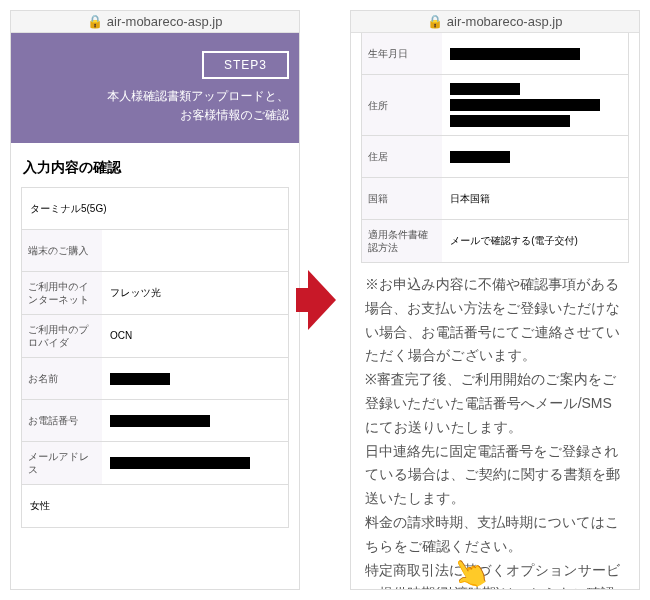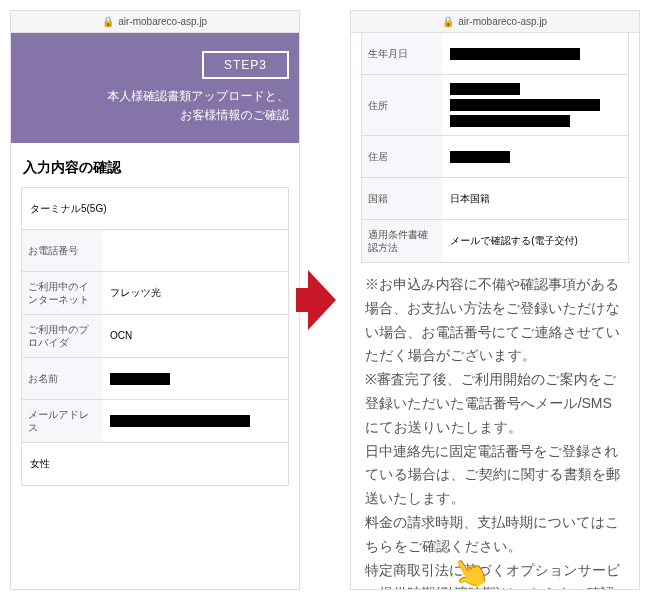--- a/index.html
+++ b/index.html
@@ -1,20 +1,20 @@
 <!DOCTYPE html>
 <html><head>
 <meta charset="utf-8">
 <style>
   * { box-sizing: border-box; margin: 0; padding: 0; }
   body { font-family: -apple-system, "Hiragino Sans", sans-serif; background: #fff; width: 650px; height: 600px; position: relative; }
   .phone { position: absolute; width: 290px; height: 580px; border: 1px solid #ddd; background: #fff; overflow: hidden; }
   .phone-left { left: 10px; top: 10px; }
   .phone-right { left: 350px; top: 10px; }
-  .url-bar { height: 22px; background: #f5f5f5; text-align: center; font-size: 10px; color: #555; line-height: 22px; border-bottom: 1px solid #e0e0e0; }
+  .url-bar { height: 22px; background: #f5f5f5; text-align: center; font-size: 13px; color: #555; line-height: 22px; border-bottom: 1px solid #e0e0e0; }
   .lock { display: inline-block; margin-right: 3px; }
   .step-banner { background: #8474a8; color: #fff; text-align: right; padding: 18px 10px; }
   .step-box { display: inline-block; border: 2px solid #fff; padding: 5px 20px; font-size: 12px; letter-spacing: 1px; margin-bottom: 8px; }
   .step-text { font-size: 12px; line-height: 1.6; }
   .section-title { font-size: 14px; font-weight: bold; padding: 16px 12px 10px; }
   .table { border: 1px solid #ddd; margin: 0 10px; }
   .row { display: flex; border-bottom: 1px solid #ddd; min-height: 42px; }
   .row:last-child { border-bottom: none; }
   .row-label { width: 80px; background: #f8f6fa; font-size: 10px; color: #555; padding: 8px 6px; display: flex; align-items: center; line-height: 1.3; }
   .row-value { flex: 1; font-size: 10px; padding: 8px; display: flex; align-items: center; line-height: 1.4; }
@@ -41,34 +41,40 @@
     <div class="step-box">STEP3</div>
     <div class="step-text">本人様確認書類アップロードと、</div>
     <div class="step-text">お客様情報のご確認</div>
   </div>
   <div class="section-title">入力内容の確認</div>
   <div class="table">
     <div class="row">
         <div class="row-value">ターミナル5(5G)</div>
       </div>
     <div class="row">
-        <div class="row-label">お電話番号</div>
+        <div class="row-label">端末のご購入</div>
       </div>
     <div class="row">
         <div class="row-label">ご利用中のインターネット</div>
         <div class="row-value">フレッツ光</div>
       </div>
     <div class="row">
         <div class="row-label">ご利用中のプロバイダ</div>
         <div class="row-value">OCN</div>
       </div>
     <div class="row">
         <div class="row-label">お名前</div>
         <div class="row-value">
           <span class="redact" style="width:60px"></span>
+        </div>
+      </div>
+    <div class="row">
+        <div class="row-label">お電話番号</div>
+        <div class="row-value">
+          <span class="redact" style="width:100px"></span>
         </div>
       </div>
     <div class="row">
         <div class="row-label">メールアドレス</div>
         <div class="row-value">
           <span class="redact" style="width:140px"></span>
         </div>
       </div>
     <div class="row">
         <div class="row-value">女性</div>

